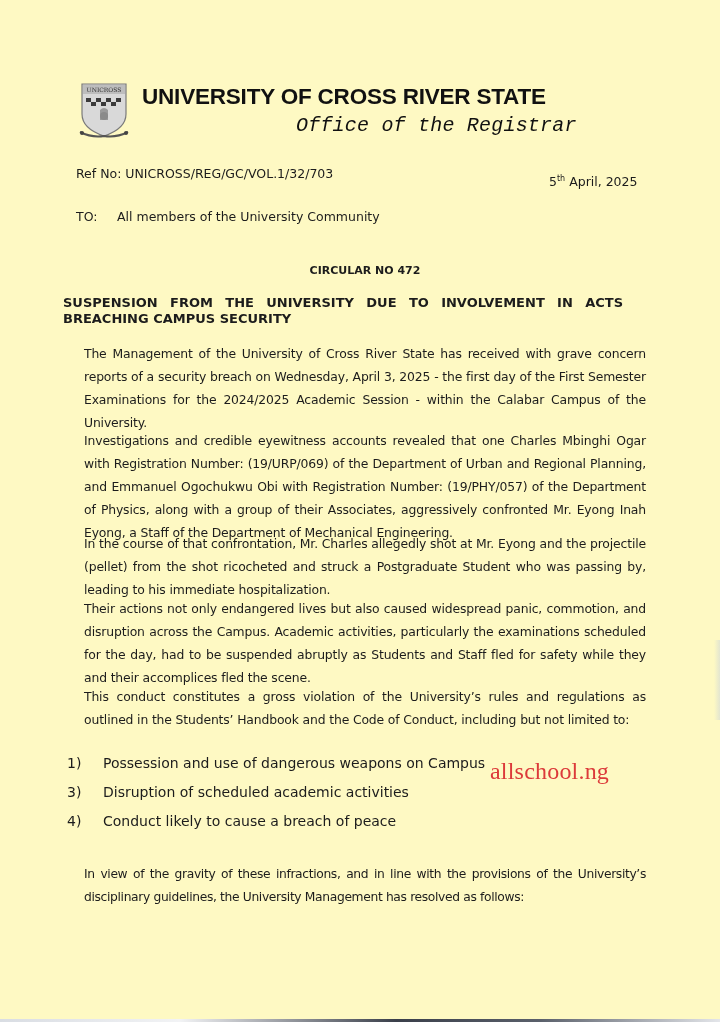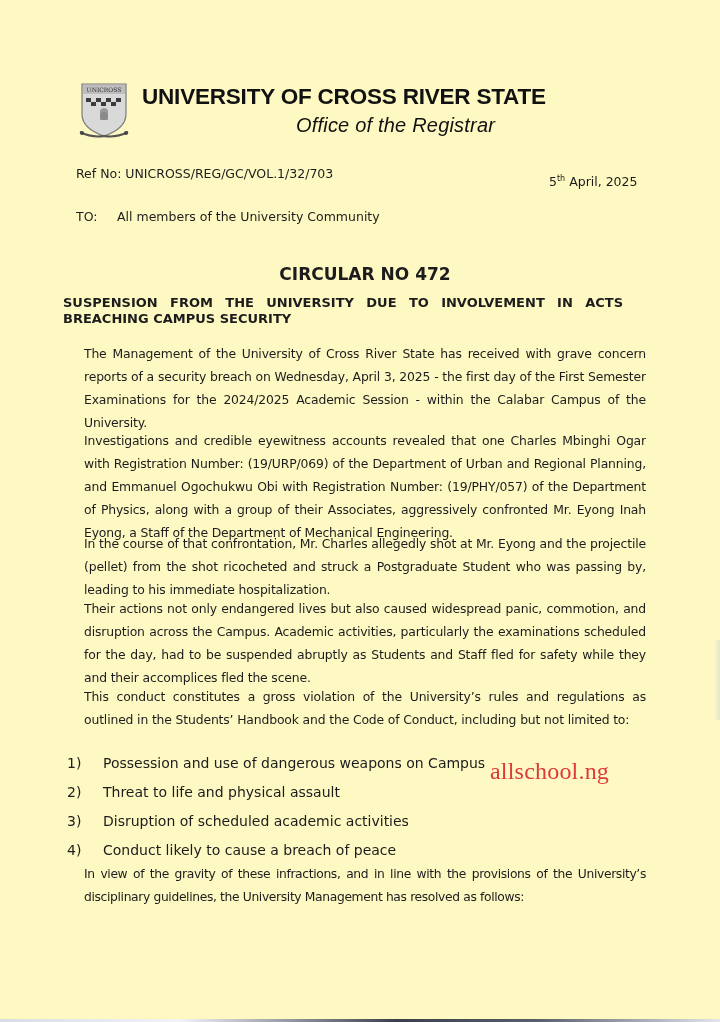--- a/index.html
+++ b/index.html
@@ -45,21 +45,21 @@
       font-family: "Liberation Sans", sans-serif;
       font-weight: bold;
       font-size: 22.5px;
       letter-spacing: -0.2px;
       color: #111;
       white-space: nowrap;
     }
     .office {
       position: absolute;
       left: 296px; top: 114px;
-      font-family: Liberation Sans, sans-serif;
+      font-family: Liberation Mono, monospace;
       font-style: italic;
       font-size: 20px;
       color: #111;
       white-space: nowrap;
       letter-spacing: 0.2px;
     }
     .ref {
       position: absolute;
       left: 76px; top: 166px;
       font-size: 12.5px;
@@ -77,21 +77,21 @@
       left: 76px; top: 209px;
       font-size: 12.5px;
       white-space: nowrap;
     }
     .to-row .to-label { display: inline-block; width: 41px; }
     .circular {
       position: absolute;
       left: 0; width: 720px; top: 264px;
       text-align: center;
       font-weight: bold;
-      font-size: 17px;
+      font-size: 11px;
       padding-left: 10px;
       box-sizing: border-box;
     }
     .subject {
       position: absolute;
       left: 63px; top: 295px; width: 560px;
       font-weight: bold;
       font-size: 13px;
       line-height: 16px;
       text-align: justify;
@@ -183,21 +183,20 @@
   </div>
 
   <p class="para" id="p1">The Management of the University of Cross River State has received with grave concern reports of a security breach on Wednesday, April 3, 2025 - the first day of the First Semester Examinations for the 2024/2025 Academic Session - within the Calabar Campus of the University.</p>
   <p class="para" id="p2">Investigations and credible eyewitness accounts revealed that one Charles Mbinghi Ogar with Registration Number: (19/URP/069) of the Department of Urban and Regional Planning, and  Emmanuel Ogochukwu Obi with Registration Number: (19/PHY/057) of the Department of Physics, along with a group of their Associates, aggressively confronted Mr. Eyong Inah Eyong, a Staff of the Department of Mechanical Engineering.</p>
   <p class="para" id="p3">In the course of that confrontation, Mr. Charles allegedly shot at Mr. Eyong and the projectile (pellet) from the shot ricocheted and struck a Postgraduate Student who was passing by, leading to his immediate hospitalization.</p>
   <p class="para" id="p4">Their actions not only endangered lives but also caused widespread panic, commotion, and disruption across the Campus. Academic activities, particularly the examinations scheduled for the day, had to be suspended abruptly as Students and Staff fled for safety while they and their accomplices fled the scene.</p>
   <p class="para" id="p5">This conduct constitutes a gross violation of the University’s rules and regulations as outlined in the Students’ Handbook and the Code of Conduct, including but not limited to:</p>
 
   <ul class="list">
     <li><span class="num">1)</span><span>Possession and use of dangerous weapons on Campus</span></li>
-    <li><span class="num">2)</span><span>Threat to life and physical assault</span></li>
     <li><span class="num">3)</span><span>Disruption of scheduled academic activities</span></li>
     <li><span class="num">4)</span><span>Conduct likely to cause a breach of peace</span></li>
   </ul>
 
   <div class="watermark">allschool.ng</div>
 
   <p class="para" id="p6">In view of the gravity of these infractions, and in line with the provisions of the University’s disciplinary guidelines, the University Management has resolved as follows:</p>
 
   <div class="right-shadow"></div>
   <div class="bottom-strip"></div>

